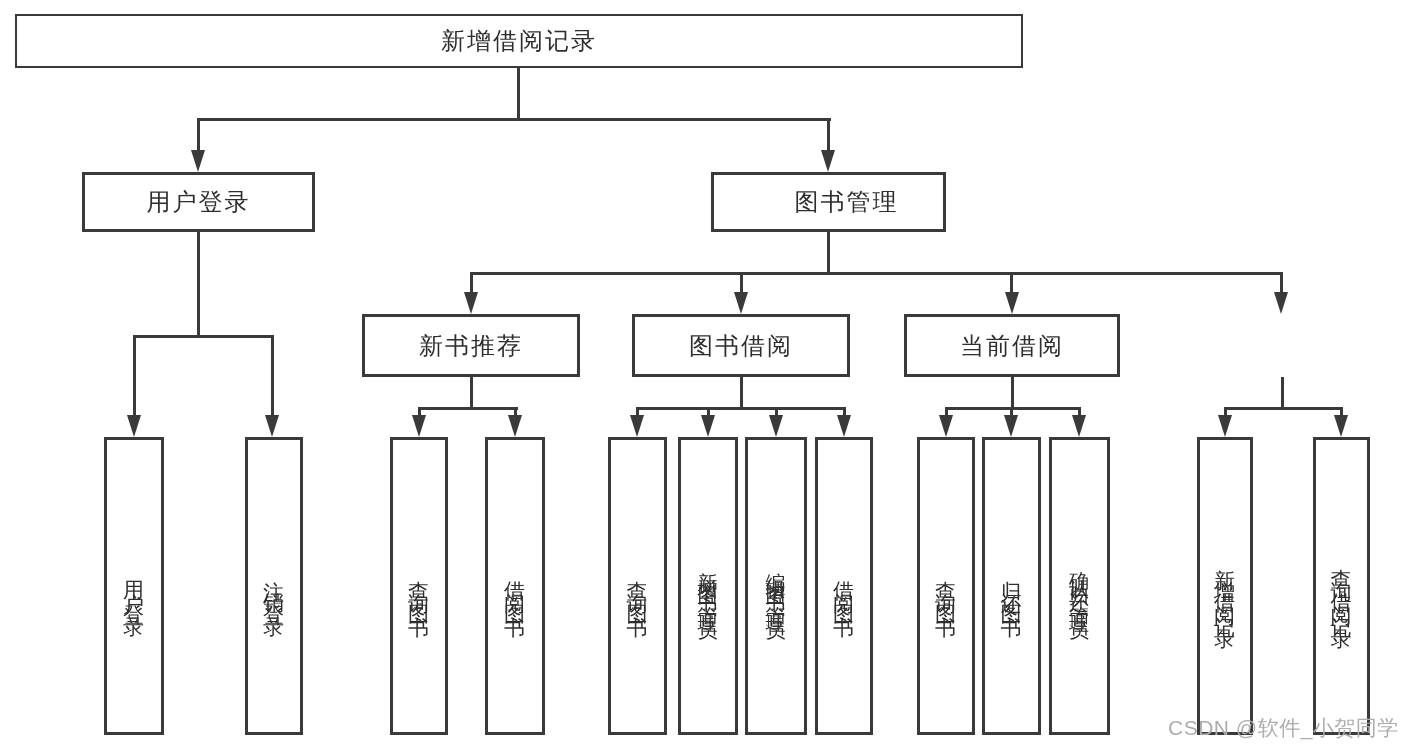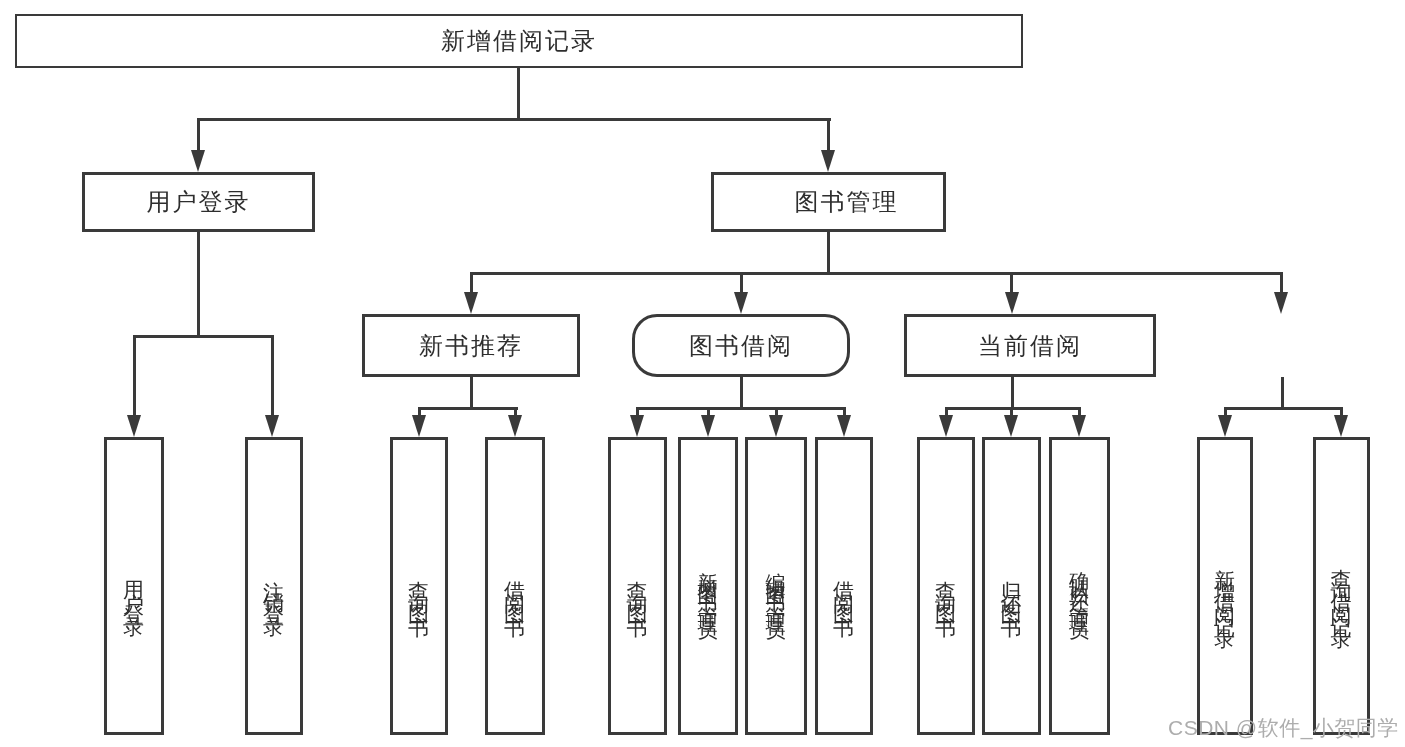--- a/index.html
+++ b/index.html
@@ -61,22 +61,22 @@
   <div class="vline" style="left:470px;  top:272px; height:25px;"></div>
   <div class="arrow" style="left:464px;  top:292px;"></div>
   <div class="vline" style="left:740px;  top:272px; height:25px;"></div>
   <div class="arrow" style="left:734px;  top:292px;"></div>
   <div class="vline" style="left:1010px; top:272px; height:25px;"></div>
   <div class="arrow" style="left:1005px; top:292px;"></div>
   <div class="vline" style="left:1280px; top:272px; height:25px;"></div>
   <div class="arrow" style="left:1274px; top:292px;"></div>
 
   <div class="node hnode" style="left:362px;  top:314px; width:218px; height:63px;">新书推荐</div>
-  <div class="node hnode" style="left:632px;  top:314px; width:218px; height:63px;border-radius:25px;">图书借阅</div>
-  <div class="node hnode" style="left:904px;  top:314px; width:252px; height:63px;">当前借阅</div>
+  <div class="node hnode" style="left:632px;  top:314px; width:218px; height:63px;">图书借阅</div>
+  <div class="node hnode" style="left:904px;  top:314px; width:216px; height:63px;">当前借阅</div>
 
   <div class="vline" style="left:470px; top:377px; height:32px;"></div>
   <div class="hline" style="left:418px; top:407px; width:100px;"></div>
   <div class="vline" style="left:418px; top:407px; height:12px;"></div>
   <div class="arrow" style="left:412px; top:415px;"></div>
   <div class="vline" style="left:514px; top:407px; height:12px;"></div>
   <div class="arrow" style="left:508px; top:415px;"></div>
 
   <div class="vline" style="left:740px; top:377px; height:32px;"></div>
   <div class="hline" style="left:636px; top:407px; width:210px;"></div>

